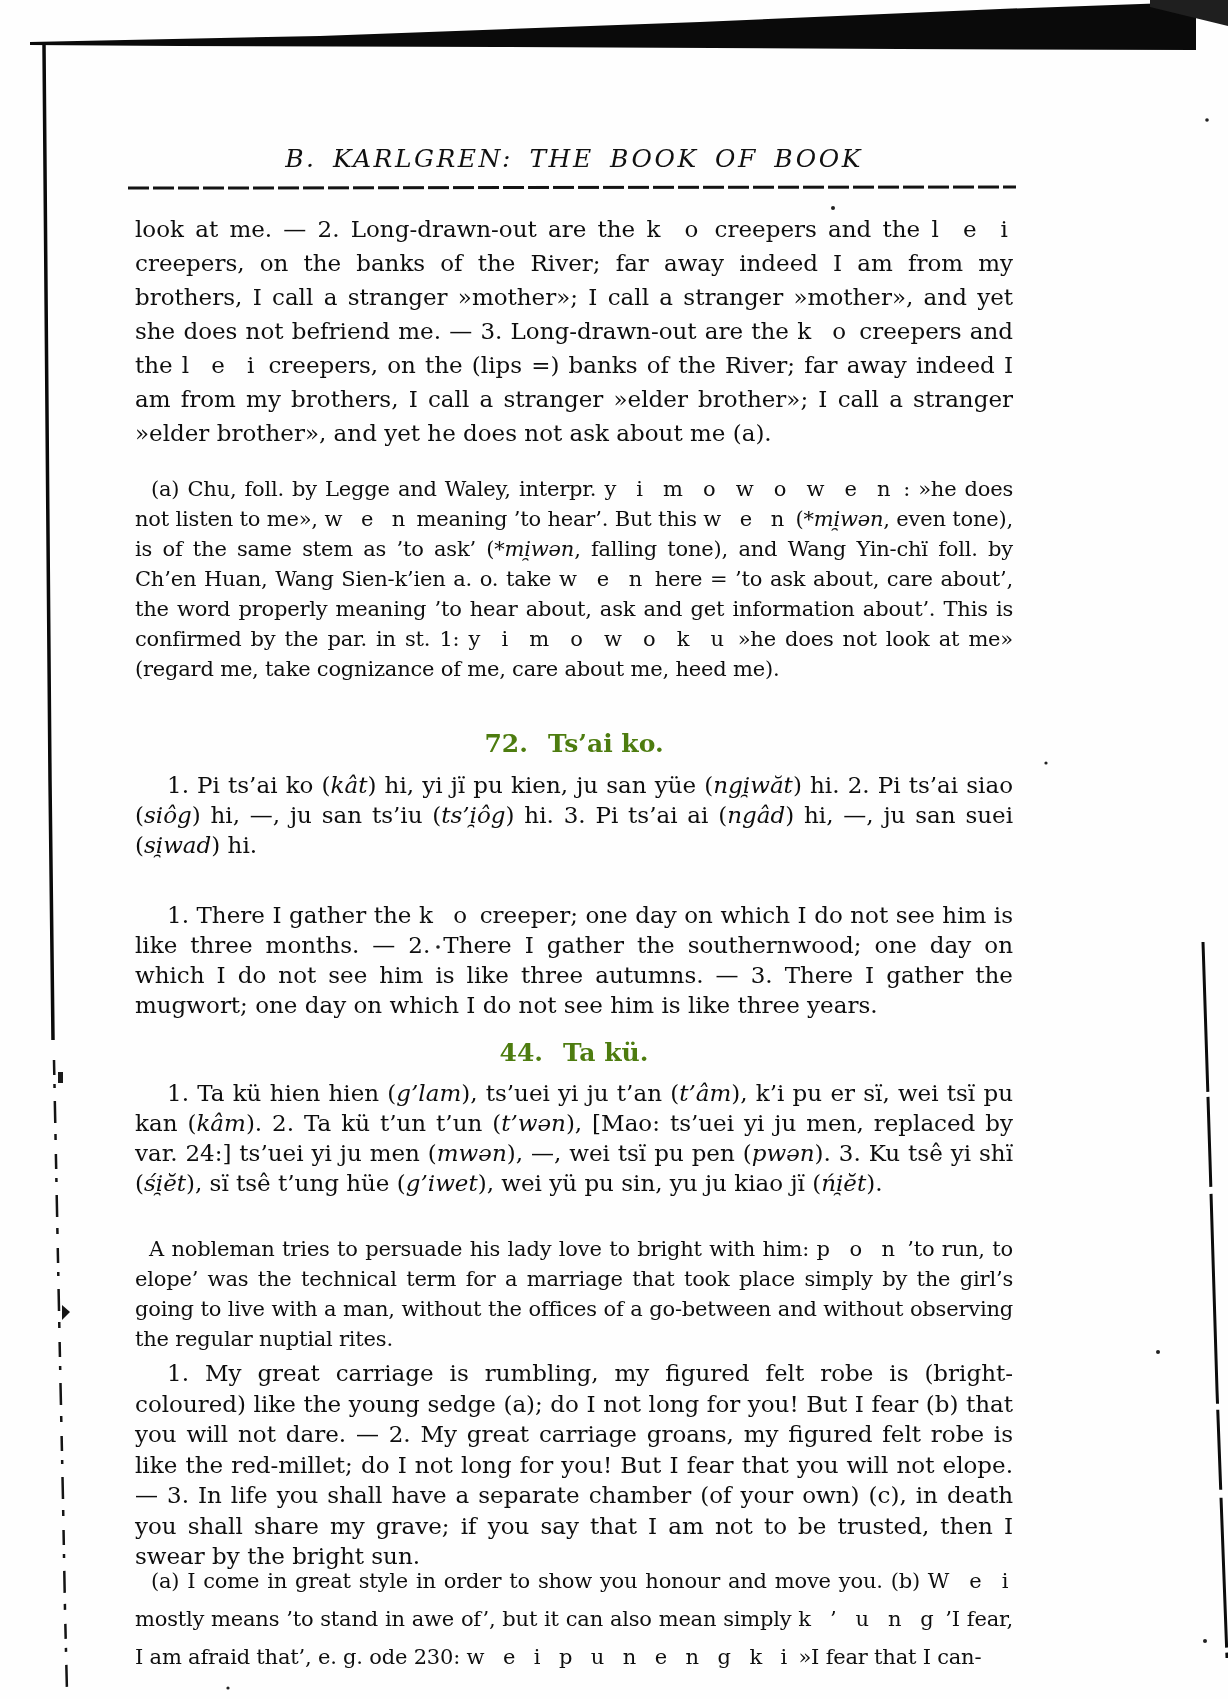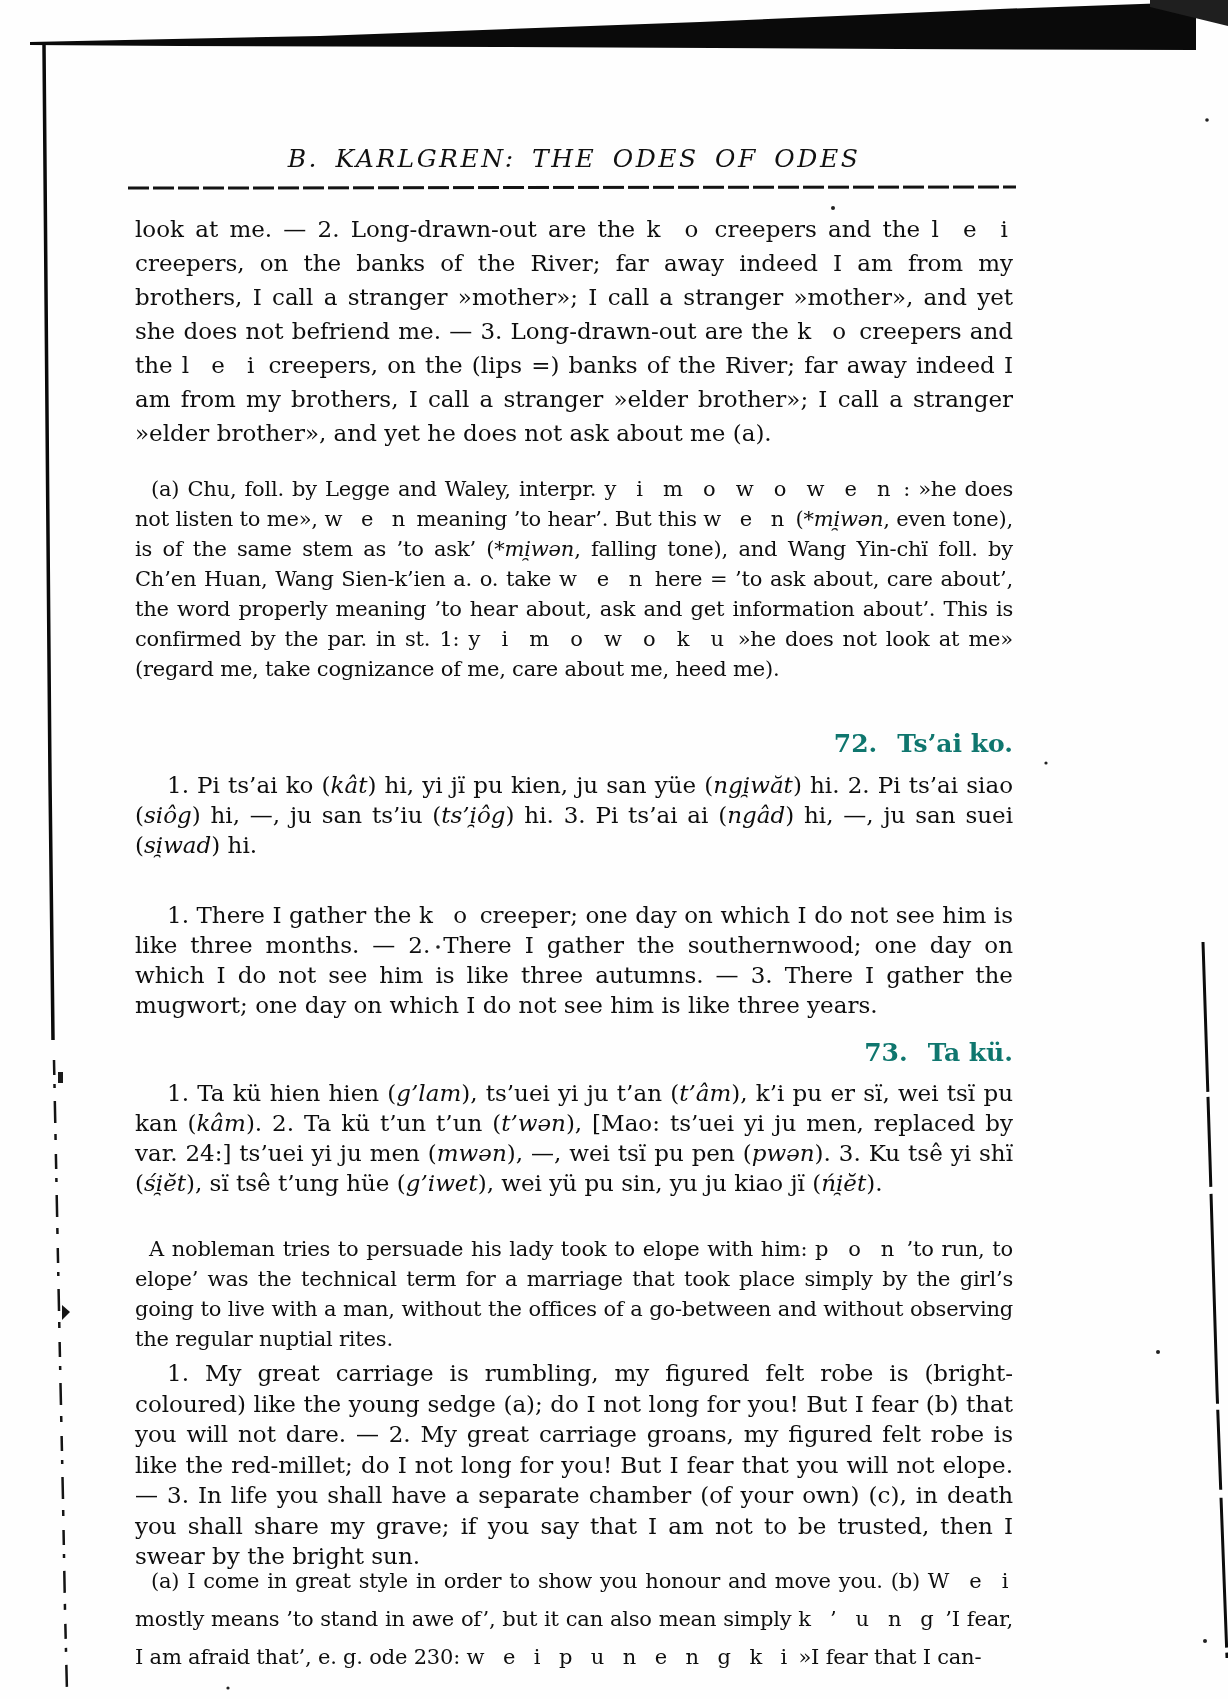--- a/index.html
+++ b/index.html
@@ -17,22 +17,22 @@
     background:repeating-linear-gradient(90deg,#141414 0 21px, rgba(0,0,0,0) 21px 25px);
     transform:rotate(-0.08deg);
   }
   .blk{position:absolute;left:135px;width:878px;text-align:justify;}
   .body-text{font-size:23px;line-height:34px;}
   .tight{line-height:30px;}
   .footnote{font-size:21px;line-height:30px;letter-spacing:-0.2px;text-indent:16px;}
   .fn-bottom{line-height:38px;}
   .indent{text-indent:32px;}
   .section-title{
-    position:absolute;left:135px;width:878px;text-align:right;
-    font-weight:700;font-size:25px;color:#0f766e;
+    position:absolute;left:135px;width:878px;text-align:center;
+    font-weight:700;font-size:25px;color:#4d7c0f;
   }
   .section-title .title-name{margin-left:20px;}
   .it{font-style:italic;}
   .sp{letter-spacing:0.22em;word-spacing:0.12em;}
 </style>
 </head>
 <body>
 
 <div class="page">
 
@@ -46,40 +46,40 @@
     <circle cx="1207" cy="120" r="1.8" fill="#222"></circle>
     <circle cx="1046" cy="763" r="1.6" fill="#222"></circle>
     <circle cx="438" cy="947" r="1.8" fill="#222"></circle>
     <circle cx="1158" cy="1352" r="2" fill="#222"></circle>
     <circle cx="1205" cy="1641" r="2" fill="#222"></circle>
     <circle cx="228" cy="1688" r="1.6" fill="#222"></circle>
     <rect x="58" y="1072" width="5" height="11" fill="#1a1a1a"></rect>
     <path d="M62 1305 L70 1312 L62 1320 Z" fill="#151515"></path>
   </svg>
 
-  <div class="running-header">B. KARLGREN: THE ODES OF ODES</div>
+  <div class="running-header">B. KARLGREN: THE BOOK OF BOOK</div>
   <div class="header-rule"></div>
 
   <div class="blk body-text" style="top:212px;"><span>look at me. — 2.  Long-drawn-out are the </span><span class="sp">k o</span><span> creepers and the </span><span class="sp">l e i</span><span> creepers, on the banks of the River; far away indeed I am from my brothers, I call a stranger »mother»; I call a stranger »mother», and yet she does not befriend me. — 3.  Long-drawn-out are the </span><span class="sp">k o</span><span> creepers and the </span><span class="sp">l e i</span><span> creepers, on the (lips =) banks of the River; far away indeed I am from my brothers, I call a stranger »elder brother»; I call a stranger »elder brother», and yet he does not ask about me (a).</span></div>
 
   <div class="blk footnote" style="top:474px;"><span>(a) Chu, foll. by Legge and Waley, interpr. </span><span class="sp">y i  m o  w o  w e n</span><span> : »he does not listen to me», </span><span class="sp">w e n</span><span> meaning ’to hear’. But this </span><span class="sp">w e n</span><span> (*</span><span class="it">mi̯wən</span><span>, even tone), is of the same stem as ’to ask’ (*</span><span class="it">mi̯wən</span><span>, falling tone), and Wang Yin-chï foll. by Ch’en Huan, Wang Sien-k’ien a. o. take </span><span class="sp">w e n</span><span> here = ’to ask about, care about’, the word properly meaning ’to hear about, ask and get information about’. This is confirmed by the par. in st. 1: </span><span class="sp">y i  m o  w o  k u</span><span> »he does not look at me» (regard me, take cognizance of me, care about me, heed me).</span></div>
 
   <div class="section-title" style="top:729px;">
     <span>72.</span><span class="title-name">Ts’ai ko.</span>
   </div>
 
   <div class="blk body-text tight indent" style="top:770px;"><span>1.  Pi ts’ai ko (</span><span class="it">kât</span><span>) hi, yi jï pu kien, ju san yüe (</span><span class="it">ngi̯wăt</span><span>) hi.  2. Pi ts’ai siao (</span><span class="it">siôg</span><span>) hi, —, ju san ts’iu (</span><span class="it">ts’i̯ôg</span><span>) hi.  3. Pi ts’ai ai (</span><span class="it">ngâd</span><span>) hi, —, ju san suei (</span><span class="it">si̯wad</span><span>) hi.</span></div>
 
   <div class="blk body-text tight indent" style="top:864px;margin-top:36px;"><span>1.  There I gather the </span><span class="sp">k o</span><span> creeper; one day on which I do not see him is like three months. — 2.  There I gather the southernwood; one day on which I do not see him is like three autumns. — 3.  There I gather the mugwort; one day on which I do not see him is like three years.</span></div>
 
   <div class="section-title" style="top:1038px;">
-    <span>73.</span><span class="title-name">Ta kü.</span>
+    <span>44.</span><span class="title-name">Ta kü.</span>
   </div>
 
   <div class="blk body-text tight indent" style="top:1078px;"><span>1.  Ta kü hien hien (</span><span class="it">g’lam</span><span>), ts’uei yi ju t’an (</span><span class="it">t’âm</span><span>), k’i pu er sï, wei tsï pu kan (</span><span class="it">kâm</span><span>).  2.  Ta kü t’un t’un (</span><span class="it">t’wən</span><span>), [Mao: ts’uei yi ju men, replaced by var. 24:] ts’uei yi ju men (</span><span class="it">mwən</span><span>), —, wei tsï pu pen (</span><span class="it">pwən</span><span>).  3.  Ku tsê yi shï (</span><span class="it">śi̯ĕt</span><span>), sï tsê t’ung hüe (</span><span class="it">g’iwet</span><span>), wei yü pu sin, yu ju kiao jï (</span><span class="it">ńi̯ĕt</span><span>).</span></div>
 
-  <div class="blk footnote" style="top:1234px;text-indent:14px;"><span>A nobleman tries to persuade his lady took to elope with him: </span><span class="sp">p o n</span><span> ’to run, to elope’ was the technical term for a marriage that took place simply by the girl’s going to live with a man, without the offices of a go-between and without observing the regular nuptial rites.</span></div>
+  <div class="blk footnote" style="top:1234px;text-indent:14px;"><span>A nobleman tries to persuade his lady love to bright with him: </span><span class="sp">p o n</span><span> ’to run, to elope’ was the technical term for a marriage that took place simply by the girl’s going to live with a man, without the offices of a go-between and without observing the regular nuptial rites.</span></div>
 
   <div class="blk body-text tight indent" style="top:1358px;line-height:30.5px;"><span>1.  My great carriage is rumbling, my figured felt robe is (bright-coloured) like the young sedge (a); do I not long for you!  But I fear (b) that you will not dare. — 2.  My great carriage groans, my figured felt robe is like the red-millet; do I not long for you!  But I fear that you will not elope. — 3.  In life you shall have a separate chamber (of your own) (c), in death you shall share my grave; if you say that I am not to be trusted, then I swear by the bright sun.</span></div>
 
   <div class="blk footnote fn-bottom" style="top:1562px;"><span>(a) I come in great style in order to show you honour and move you.  (b) </span><span class="sp">W e i</span><span> mostly means ’to stand in awe of’, but it can also mean simply </span><span class="sp">k ’ u n g</span><span> ’I fear, I am afraid that’, e. g. ode 230:  </span><span class="sp">w e i  p u  n e n g  k i</span><span> »I fear that I can-</span></div>
 
 </div>
 
 </body></html>

